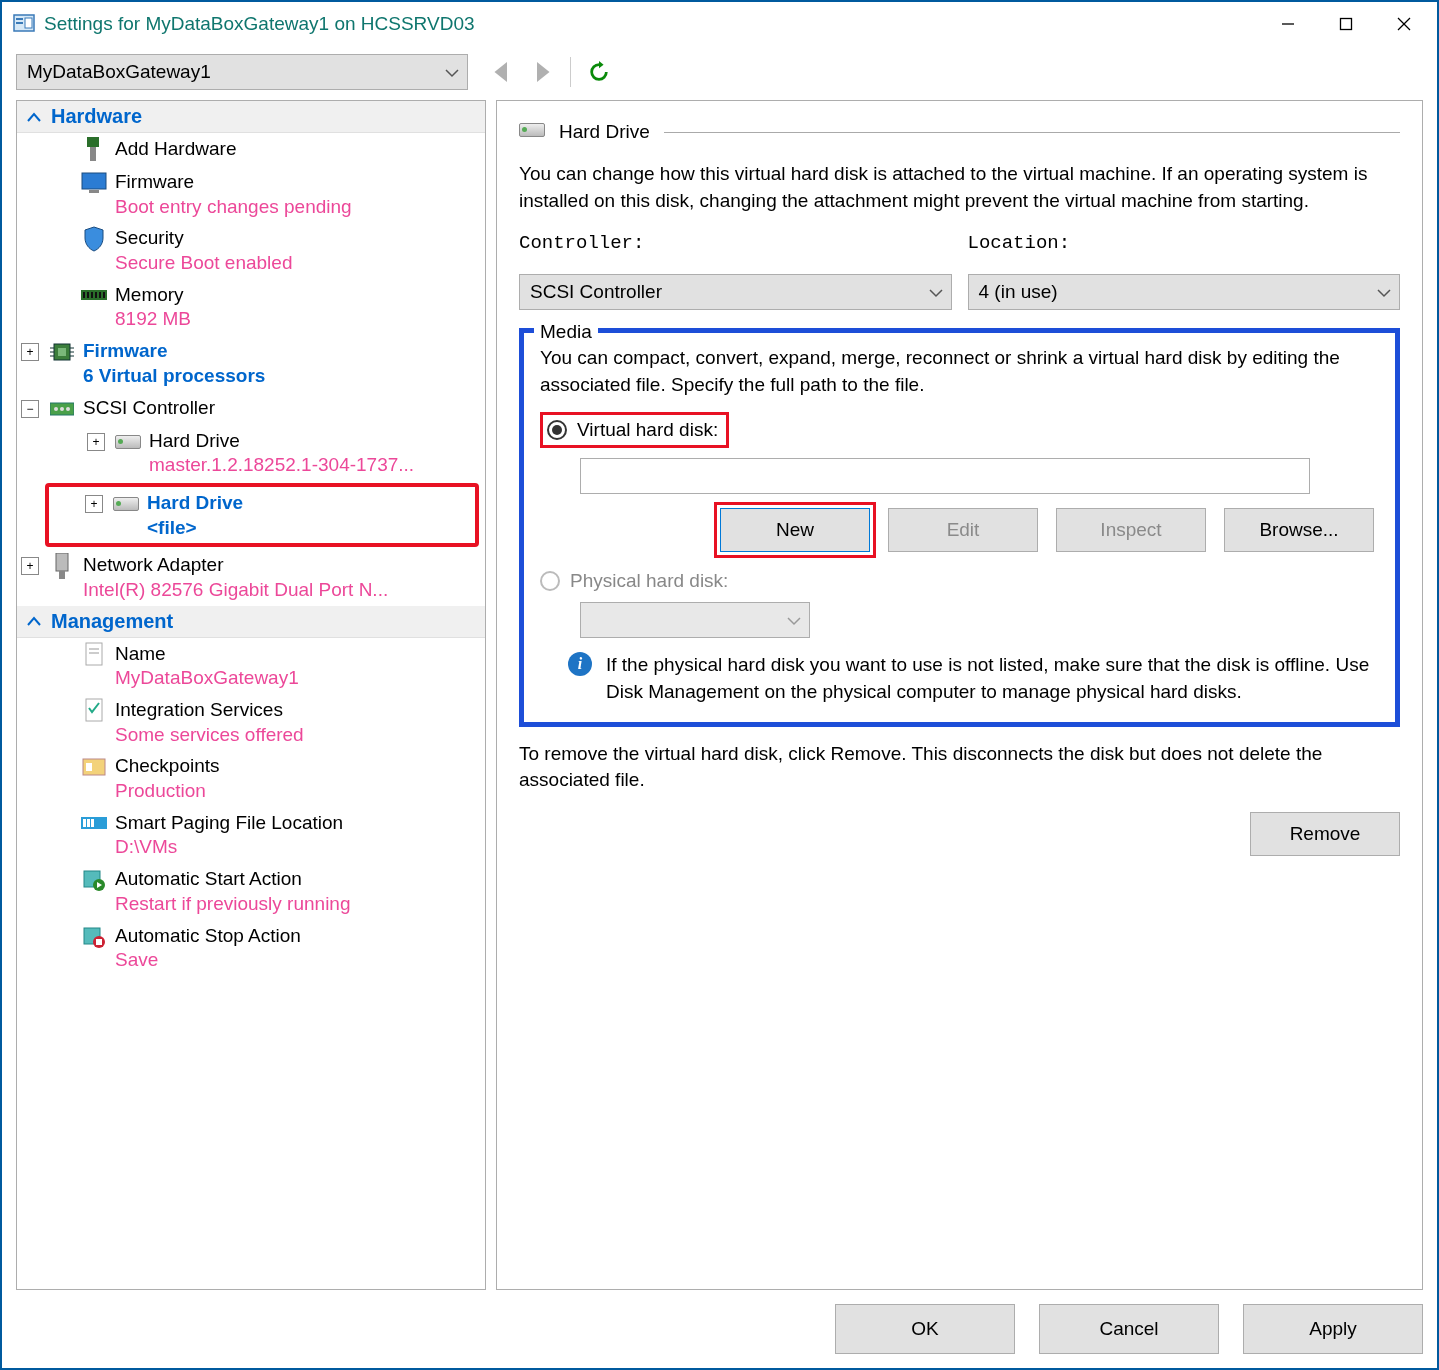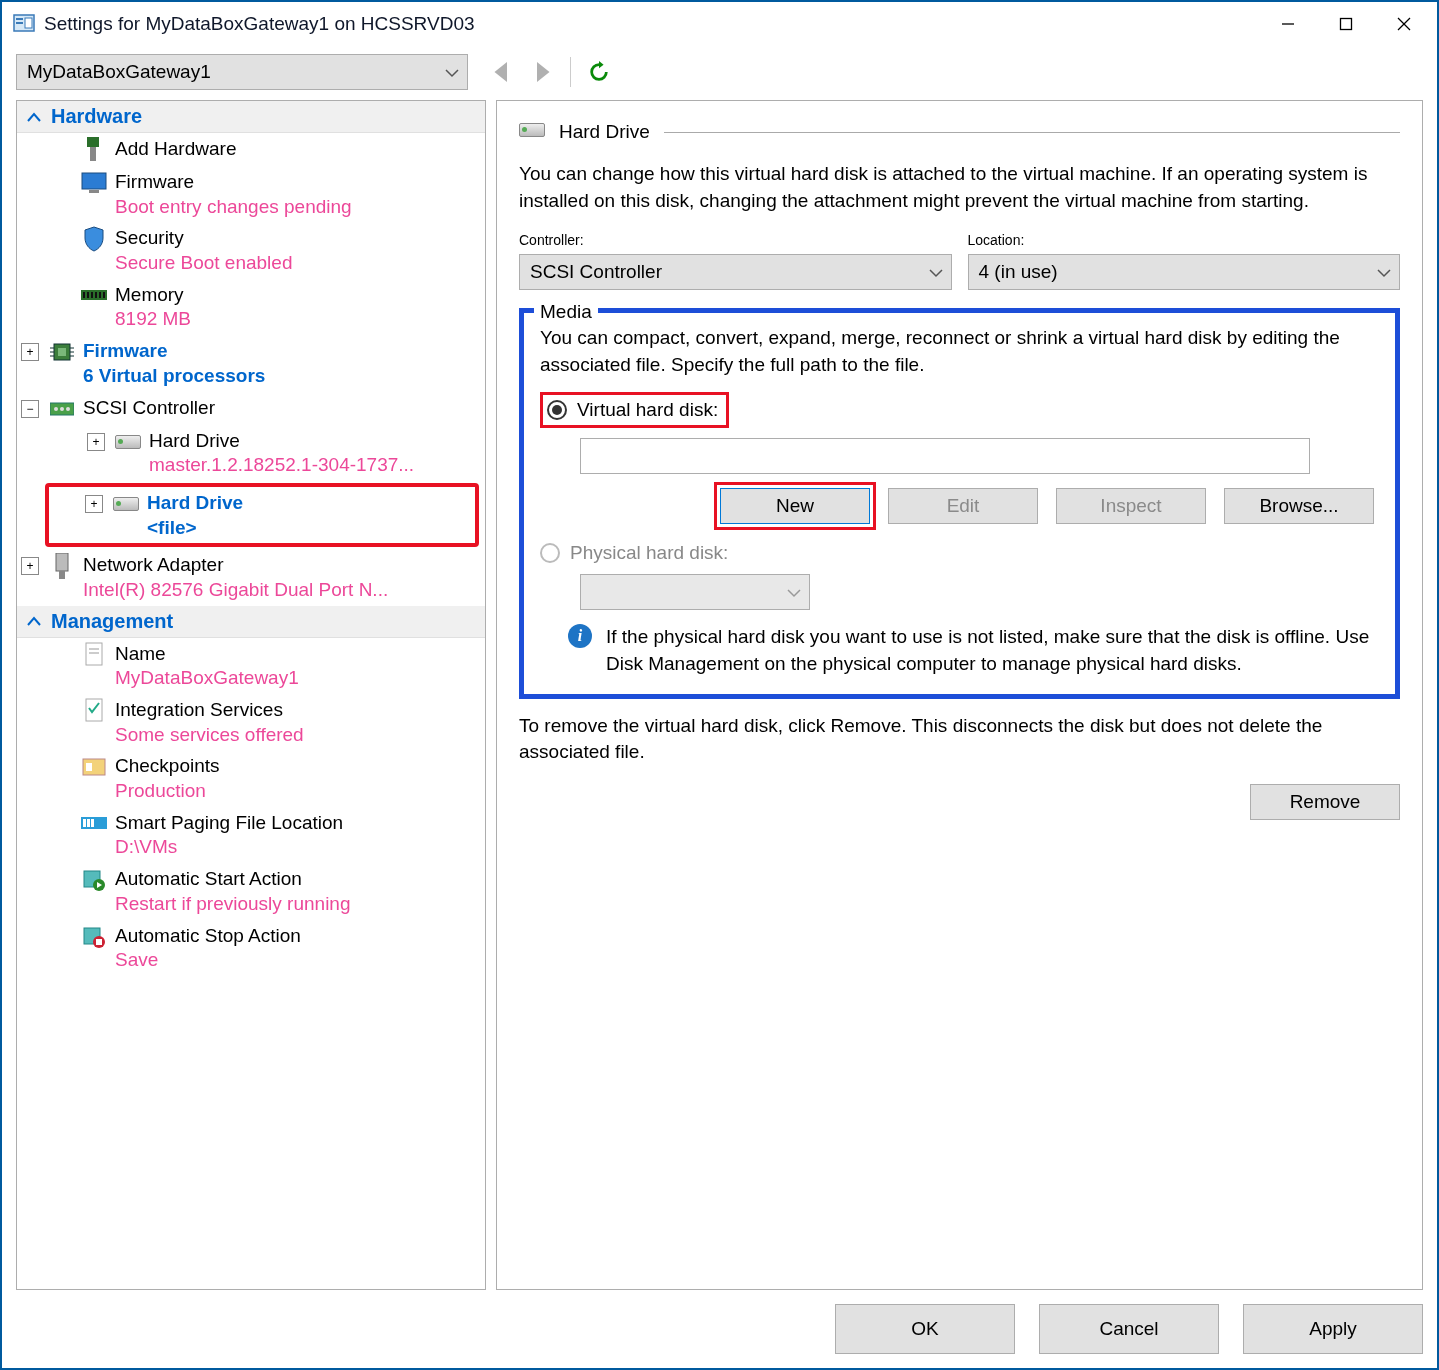--- a/index.html
+++ b/index.html
@@ -1,19 +1,19 @@
 <!DOCTYPE html>
 <html><head>
 <meta charset="utf-8">
 <style>
 * { box-sizing: border-box; margin: 0; padding: 0; font-family: "Segoe UI", Tahoma, sans-serif; }
 body { background: #fff; width: 1439px; height: 1370px; overflow: hidden; border: 2px solid #005a9e; position: relative; }
 .titlebar { height: 44px; display: flex; align-items: center; padding: 0 4px; background: #fff; }
 .titlebar-icon { width: 24px; height: 24px; margin: 0 8px 0 6px; }
-.titlebar-text { flex: 1; font-size: 19px; color: #0f172a; }
+.titlebar-text { flex: 1; font-size: 19px; color: #0f766e; }
 .win-btns { display: flex; }
 .win-btn { width: 58px; height: 36px; display: flex; align-items: center; justify-content: center; color: #222; }
 .win-btn svg { width: 14px; height: 14px; }
 
 .toolbar-row { height: 44px; margin: 4px 14px 10px 14px; display: flex; align-items: center; }
 .vm-dropdown { flex: 0 0 452px; height: 36px; border: 1px solid #adadad; background: #e1e1e1; display: flex; align-items: center; padding: 0 10px; font-size: 19px; position: relative; }
 .vm-dropdown .chev { position: absolute; right: 8px; }
 .nav-btn { width: 36px; height: 36px; display: flex; align-items: center; justify-content: center; margin-left: 16px; color: #888; }
 .divider-v { width: 1px; height: 30px; background: #ccc; margin: 0 10px; }
 .refresh-btn { color: #0a8a0a; }
@@ -41,41 +41,41 @@
 
 .detail-header { display: flex; align-items: center; margin-bottom: 18px; }
 .detail-header .ico { width: 26px; height: 18px; margin-right: 14px; }
 .detail-header .txt { font-size: 19px; margin-right: 14px; }
 .detail-header .line { flex: 1; height: 1px; background: #aaa; }
 
 .detail-desc { font-size: 19px; color: #000; line-height: 1.4; margin-bottom: 18px; }
 
 .select-row { display: flex; gap: 16px; margin-bottom: 18px; }
 .select-col { flex: 1; display: flex; flex-direction: column; }
-.select-col label { font-size: 14px; margin-bottom: 6px; }
+.select-col label { font-size: 19px; margin-bottom: 20px; font-family: Liberation Mono, monospace; }
 .dd { height: 36px; border: 1px solid #adadad; background: #e1e1e1; display: flex; align-items: center; padding: 0 10px; font-size: 19px; position: relative; }
 .dd .chev { position: absolute; right: 8px; }
 .dd.disabled { background: #e8e8e8; color: #999; }
 
 .fieldset { border: 5px solid #1d4ed8; padding: 12px 16px 16px 16px; position: relative; margin-bottom: 14px; }
 .fieldset-legend { position: absolute; top: -12px; left: 10px; background: #fff; padding: 0 6px; font-size: 19px; }
 .fieldset p { font-size: 19px; line-height: 1.4; margin-bottom: 12px; }
 
 .radio-row { display: flex; align-items: center; margin-bottom: 10px; font-size: 19px; }
 .radio-row .rbullet { width: 20px; height: 20px; border: 2px solid #333; border-radius: 50%; margin-right: 10px; display: flex; align-items: center; justify-content: center; }
 .radio-row .rbullet .inner { width: 10px; height: 10px; background: #333; border-radius: 50%; }
 .radio-row.off .rbullet { border-color: #bbb; }
 .radio-row.off { color: #888; }
 
 .vhd-red-box { border: 3px solid #e81123; padding: 4px 8px 4px 4px; margin: 2px 0 10px 0; display: inline-flex; align-items: center; }
 
 .path-input { width: 730px; height: 36px; border: 1px solid #adadad; background: #fff; margin-left: 40px; margin-bottom: 14px; }
 
 .btn-row { display: flex; gap: 18px; margin-left: 180px; margin-bottom: 18px; }
-.btn { width: 150px; height: 36px; border: 1px solid #adadad; background: #e1e1e1; display: flex; align-items: center; justify-content: center; font-size: 19px; }
+.btn { width: 150px; height: 44px; border: 1px solid #adadad; background: #e1e1e1; display: flex; align-items: center; justify-content: center; font-size: 19px; }
 .btn.disabled { color: #8a8a8a; }
 .btn.red-wrap { outline: 3px solid #e81123; outline-offset: 3px; border: 1.5px solid #0078d7; }
 
 .phys-dd { margin-left: 40px; width: 230px; }
 
 .info-row { display: flex; margin: 14px 0 0 28px; gap: 14px; }
 .info-icon { width: 24px; height: 24px; background: #1e74c5; border-radius: 50%; color: #fff; font-weight: bold; display: flex; align-items: center; justify-content: center; font-size: 16px; flex-shrink: 0; font-style: italic; font-family: Georgia, serif; }
 .info-text { font-size: 19px; line-height: 1.4; }
 
 .remove-row { display: flex; justify-content: flex-end; margin-top: 14px; }

